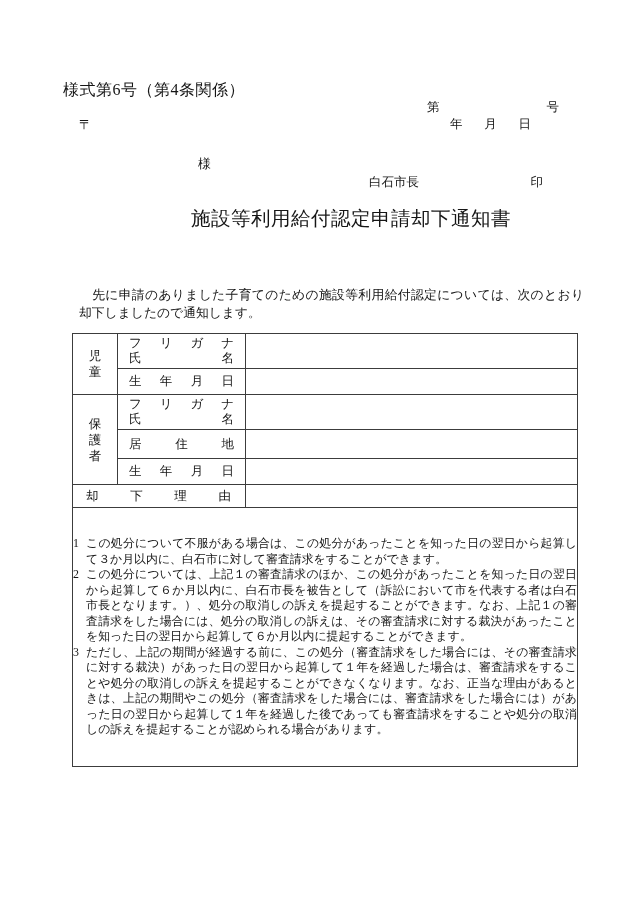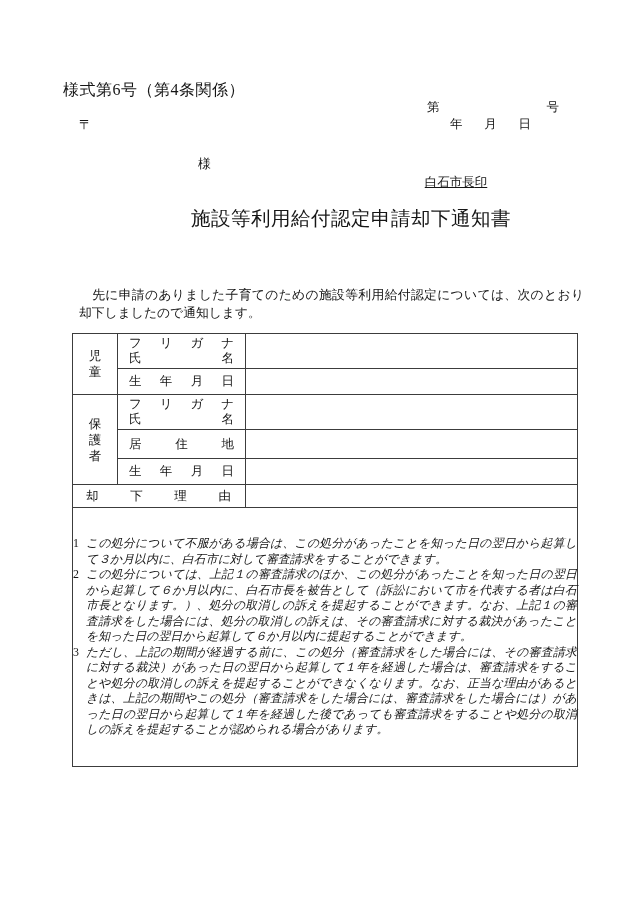--- a/index.html
+++ b/index.html
@@ -10,21 +10,21 @@
     color:#151515;
     font-family:"Liberation Serif","DejaVu Serif",serif;
     overflow:hidden;
   }
   .abs{position:absolute;}
   .form-note{left:63px;top:80px;font-size:16px;letter-spacing:0.5px;}
   .doc-no{left:427px;top:99px;width:132px;display:flex;justify-content:space-between;font-size:12.5px;}
   .date-line{left:450px;top:116px;width:81px;display:flex;justify-content:space-between;font-size:12.5px;}
   .postal{left:79px;top:116px;font-size:13px;}
   .honorific{left:198px;top:155px;font-size:13px;}
-  .issuer-line{left:369px;top:174px;width:174px;display:flex;justify-content:center;font-size:12.5px;text-decoration:underline;}
+  .issuer-line{left:369px;top:174px;width:174px;display:flex;justify-content:space-between;font-size:12.5px;}
   .doc-title{
     left:0;top:205px;width:630px;margin:0;
     text-align:center;font-size:19.5px;font-weight:500;letter-spacing:0.5px;padding-left:36px;
   }
   .body-par{
     left:63px;top:271px;width:505px;margin:16px;
     font-size:12.8px;line-height:17.5px;text-align:justify;
   }
   table.form-table{
     position:absolute;left:72px;top:333px;
@@ -40,21 +40,21 @@
   tr.h26{height:26px;}
   tr.h29{height:29px;}
   tr.h23{height:23px;}
   td.group-cell{text-align:center;}
   td.group-cell .vchar{line-height:16px;}
   .jrow{display:flex;justify-content:space-between;padding:0 11px;line-height:15px;}
   td.reason-cell .jrow{padding:0 14px 0 13px;}
   td.notes-cell{vertical-align:top;height:258px;padding:4px 8px 0 7px;}
   .note{display:flex;font-size:11.9px;line-height:15.5px;}
   .note .num{flex:0 0 13px;width:13px;}
-  .note .ntext{flex:1;text-align:justify;font-style:italic;}
+  .note .ntext{flex:1;text-align:justify;}
 </style>
 </head>
 <body>
 
 <div class="page">
 
   <div class="abs form-note">様式第6号（第4条関係）</div>
 
   <div class="abs doc-no">
     <span>第</span>

